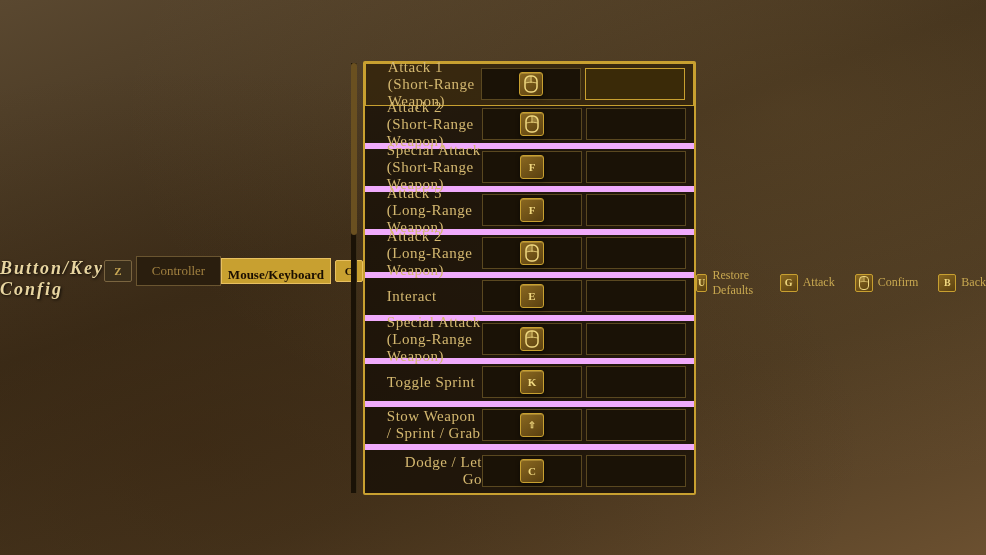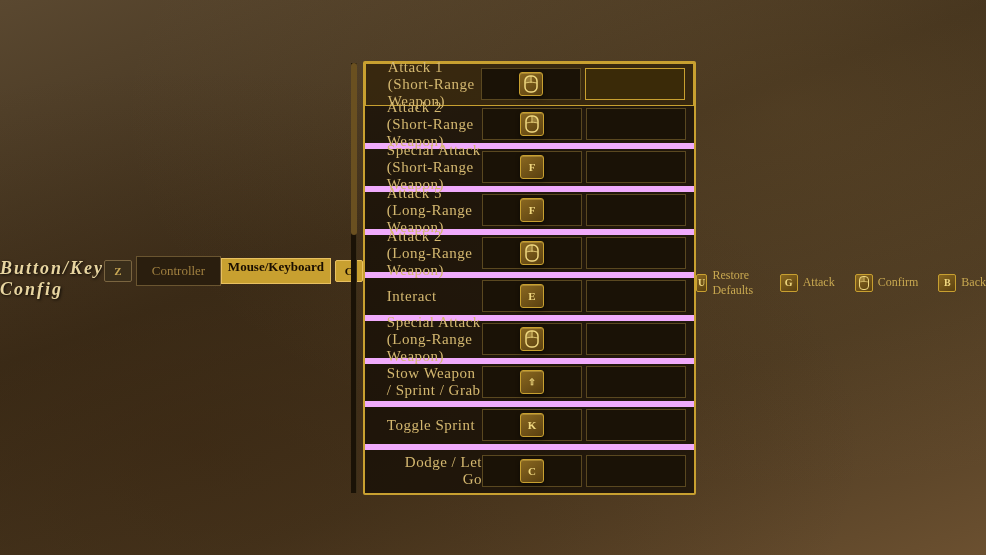--- a/index.html
+++ b/index.html
@@ -82,21 +82,21 @@
       font-size: 13px;
       cursor: pointer;
     }
 
     .tab-mouse-keyboard {
       flex: 1.3;
       height: 26px;
       background: #c8a030;
       border: 1px solid #e8c060;
       display: flex;
-      align-items: flex-start;
+      align-items: flex-end;
       justify-content: center;
       color: #1a0e00;
       font-size: 13px;
       font-weight: bold;
       cursor: pointer;
     }
 
     .tab-c-icon {
       width: 28px;
       height: 22px;
@@ -345,31 +345,31 @@
             <line x1="7" y1="1" x2="7" y2="8" stroke="#f0d880" stroke-width="1"></line>
             <path d="M1 8 Q7 6 13 8" stroke="#f0d880" stroke-width="0.8" fill="none"></path>
             <rect x="1" y="1" width="5.5" height="7" rx="4" fill="rgba(240,216,128,0.3)"></rect>
           </svg>
         </span>
       </div>
       <div class="key-binding-secondary"></div>
     </div>
 
     <div class="config-row">
+      <span class="row-label">Toggle Sprint</span>
+      <div class="key-binding-primary">
+        <span class="key-icon">K</span>
+      </div>
+      <div class="key-binding-secondary"></div>
+    </div>
+
+    <div class="config-row">
       <span class="row-label">Stow Weapon / Sprint / Grab</span>
       <div class="key-binding-primary">
         <span class="key-icon" style="font-size:9px;">⇧</span>
-      </div>
-      <div class="key-binding-secondary"></div>
-    </div>
-
-    <div class="config-row">
-      <span class="row-label">Toggle Sprint</span>
-      <div class="key-binding-primary">
-        <span class="key-icon">K</span>
       </div>
       <div class="key-binding-secondary"></div>
     </div>
 
     <div class="config-row">
       <span class="row-label">Dodge / Let Go</span>
       <div class="key-binding-primary">
         <span class="key-icon">C</span>
       </div>
       <div class="key-binding-secondary"></div>

